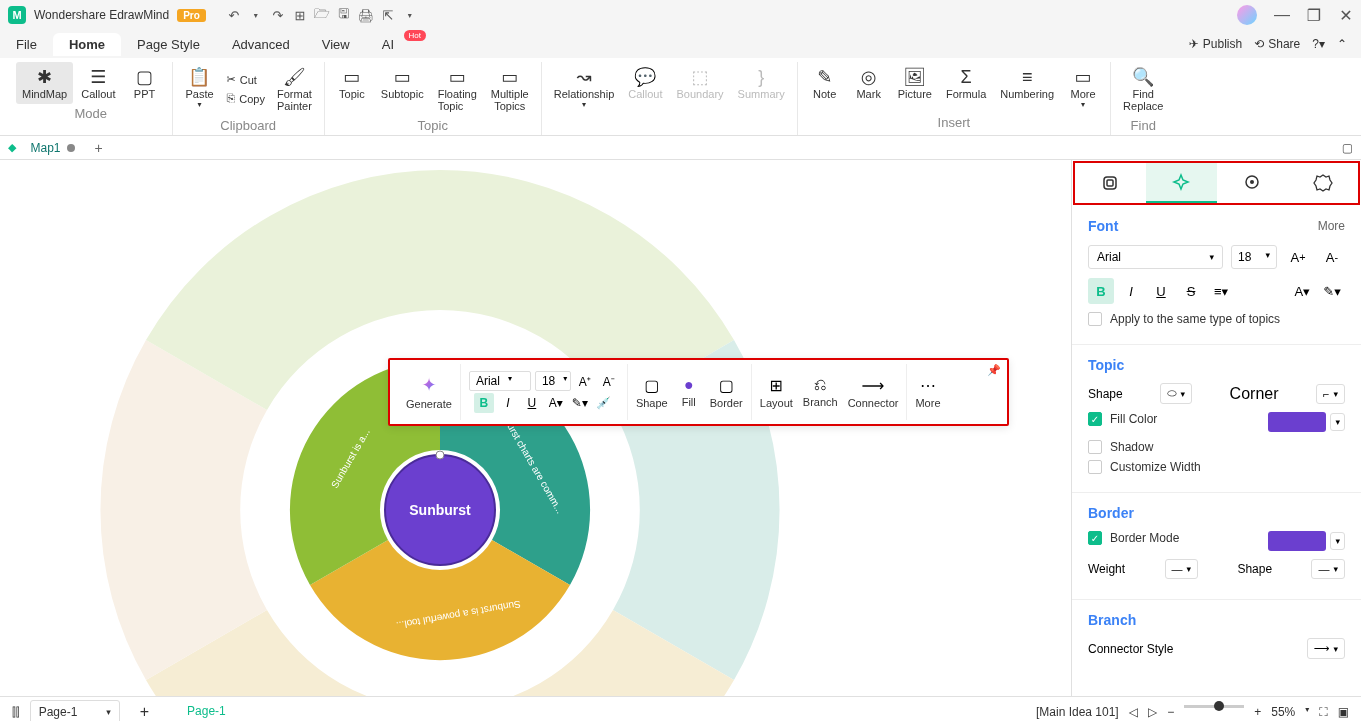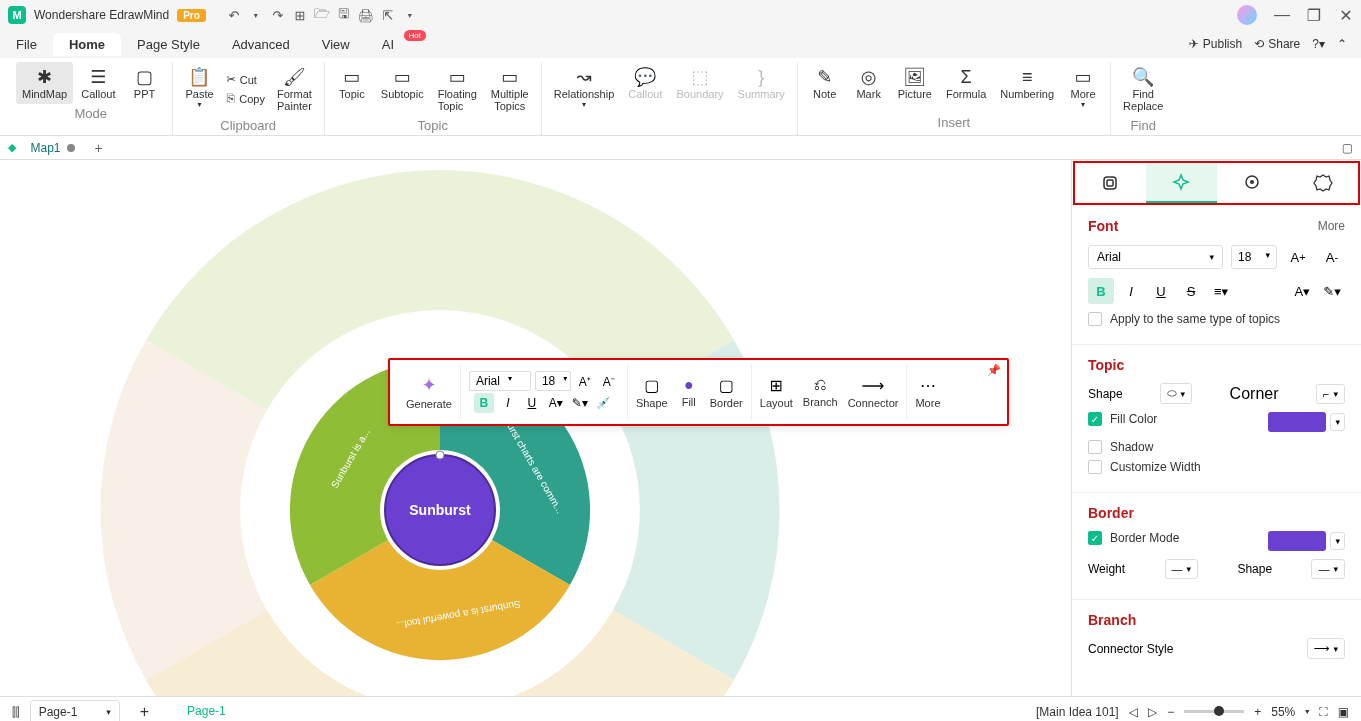--- a/index.html
+++ b/index.html
@@ -35,21 +35,21 @@
 .docarea-right-icon { margin-left: auto; cursor: pointer; font-size: 12px; color: #555; }
 .workspace { position: relative; display: flex; height: 536px; }
 .canvas { flex: 1; position: relative; background: #fff; overflow: hidden; }
 .sunburst-svg { position: absolute; left: -260px; top: -100px; }
 .sidepanel { width: 290px; border-left: 1px solid #e0e0e0; background: #fff; overflow-y: auto; }
 .sidepanel-tabs { height: 44px; display: flex; border: 2px solid #d00; margin: 1px; }
 .sp-tab { flex: 1; display: flex; align-items: center; justify-content: center; cursor: pointer; }
 .sp-tab.active { border-bottom: 2px solid #0dbd8b; background: #e6f7f0; }
 .sp-section { padding: 12px 16px; }
 .sp-head { display: flex; justify-content: space-between; align-items: center; margin-bottom: 10px; }
-.sp-title { font-size: 14px; font-weight: 600; color: #b91c1c; }
+.sp-title { font-size: 14px; font-weight: 600; color: #3b82f6; }
 .sp-more { font-size: 12px; color: #666; cursor: pointer; }
 .sp-row { display: flex; gap: 8px; margin-bottom: 8px; align-items: center; }
 .sp-select { flex: 1; border: 1px solid #ddd; border-radius: 3px; padding: 4px 8px; font-size: 12px; background: #fff; display: flex; justify-content: space-between; align-items: center; cursor: pointer; }
 .sp-num { width: 46px; border: 1px solid #ddd; border-radius: 3px; padding: 4px 6px; font-size: 12px; display: flex; justify-content: space-between; cursor: pointer; }
 .ico-btn { width: 26px; height: 26px; display: flex; align-items: center; justify-content: center; border-radius: 3px; cursor: pointer; font-size: 13px; }
 .ico-btn.active { background: #d4f0e6; color: #0dbd8b; font-weight: bold; }
 .sp-frow { display: flex; gap: 4px; margin-bottom: 8px; }
 .sp-check { display: flex; align-items: center; gap: 8px; font-size: 12px; color: #333; margin-bottom: 6px; }
 .chk { width: 14px; height: 14px; border: 1px solid #ccc; border-radius: 2px; cursor: pointer; display: flex; align-items: center; justify-content: center; font-size: 10px; }
 .chk.on { background: #0dbd8b; border-color: #0dbd8b; color: #fff; }
@@ -59,21 +59,21 @@
 .ft-group { display: flex; flex-direction: column; align-items: center; padding: 0 8px; border-right: 1px solid #eee; height: 100%; justify-content: center; gap: 2px; }
 .ft-group.noborder { border-right: none; }
 .ft-label { font-size: 11px; color: #333; }
 .ft-row { display: flex; gap: 4px; align-items: center; }
 .ft-sel { border: 1px solid #ddd; padding: 2px 6px; font-size: 12px; display: flex; gap: 8px; cursor: pointer; border-radius: 2px; }
 .ft-ico { width: 20px; height: 20px; display: flex; align-items: center; justify-content: center; cursor: pointer; font-size: 12px; }
 .ft-pin { position: absolute; top: 4px; right: 6px; font-size: 11px; color: #888; cursor: pointer; }
 .statusbar { height: 30px; border-top: 1px solid #e0e0e0; display: flex; align-items: center; padding: 0 12px; gap: 10px; font-size: 12px; color: #333; }
 .sb-page-tab { padding: 3px 18px; cursor: pointer; }
 .sb-page-tab.active { color: #0dbd8b; border-bottom: 2px solid #0dbd8b; }
-.sb-right { margin-left: auto; display: flex; align-items: center; gap: 10px; }
+.sb-right { margin-left: auto; display: flex; gap: 10px; }
 .slider-track { width: 60px; height: 3px; background: #ccc; position: relative; }
 .slider-thumb { width: 10px; height: 10px; background: #333; border-radius: 50%; position: absolute; top: -4px; left: 30px; }
 svg { overflow: visible; }
 </style>
 </head>
 <body>
 
 <div class="titlebar">
   <div class="app-logo">M</div>
   <span class="app-title">Wondershare EdrawMind</span>

